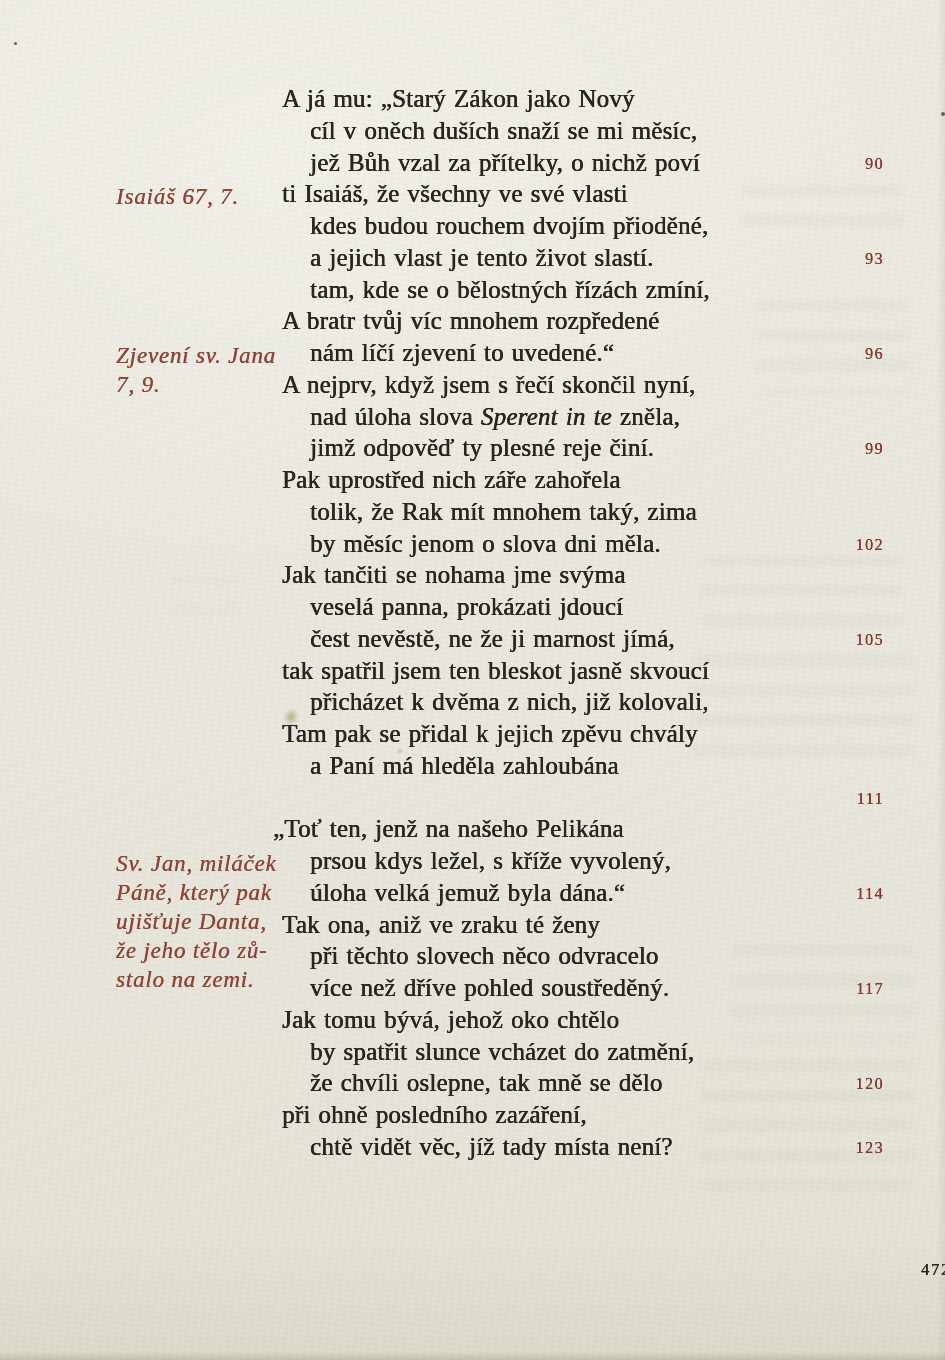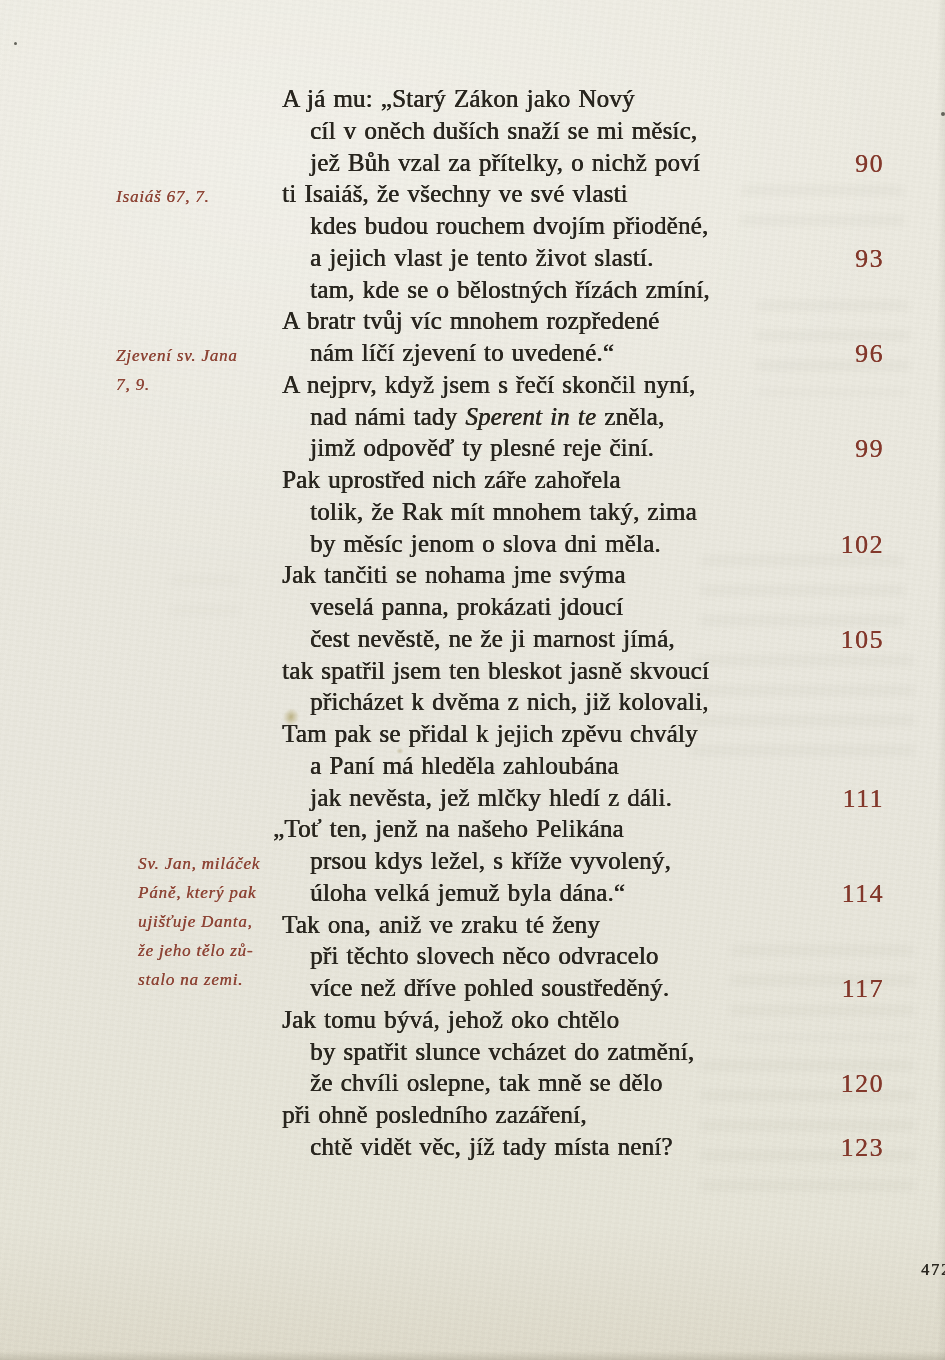--- a/index.html
+++ b/index.html
@@ -33,24 +33,24 @@
     background:radial-gradient(ellipse, rgba(140,125,60,0.35), rgba(140,125,60,0) 70%);}
 
   .poem{position:absolute;left:282px;top:83px;width:612px;color:var(--ink,#29261f);}
   .vrow{position:relative;height:31.75px;line-height:31.75px;font-size:25px;white-space:nowrap;}
   .vrow .vtext{letter-spacing:0.2px;word-spacing:1.5px;
     text-shadow:0.45px 0 0 currentColor, 0 0 0.4px rgba(41,38,31,0.75);}
   .vrow.indent{padding-left:28px;}
   .vrow.hang{text-indent:-9px;}
   .vtext .it{font-style:italic;}
   .vnum{position:absolute;right:10px;top:1px;width:70px;text-align:right;
-    font-size:26px;letter-spacing:1.5px;color:var(--numred,#83382b);
+    font-size:16px;letter-spacing:1.5px;color:var(--numred,#83382b);
     text-shadow:0.35px 0 0 currentColor;}
 
-  .mnote{position:absolute;left:116px;width:175px;font-style:italic;font-size:17px;
+  .mnote{position:absolute;left:116px;width:175px;font-style:italic;font-size:23px;
     line-height:29px;color:var(--rubric,#8e4536);letter-spacing:0.8px;
     text-shadow:0.35px 0 0 currentColor;}
   .mnote .mline{white-space:nowrap;}
 
   .page-num{position:absolute;top:1261px;left:6px;width:945px;text-align:right;
     font-size:16px;letter-spacing:2px;color:var(--ink,#29261f);
     text-shadow:0.4px 0 0 currentColor;}
 </style>
 </head>
 <body style="background: rgb(233, 231, 221);">
@@ -74,54 +74,54 @@
     <div class="vrow"><span class="vtext">A já mu: „Starý Zákon jako Nový</span></div>
     <div class="vrow indent"><span class="vtext">cíl v oněch duších snaží se mi měsíc,</span></div>
     <div class="vrow indent"><span class="vtext">jež Bůh vzal za přítelky, o nichž poví</span><span class="vnum">90</span></div>
     <div class="vrow"><span class="vtext">ti Isaiáš, že všechny ve své vlasti</span></div>
     <div class="vrow indent"><span class="vtext">kdes budou rouchem dvojím přioděné,</span></div>
     <div class="vrow indent"><span class="vtext">a jejich vlast je tento život slastí.</span><span class="vnum">93</span></div>
     <div class="vrow indent"><span class="vtext">tam, kde se o bělostných řízách zmíní,</span></div>
     <div class="vrow"><span class="vtext">A bratr tvůj víc mnohem rozpředené</span></div>
     <div class="vrow indent"><span class="vtext">nám líčí zjevení to uvedené.“</span><span class="vnum">96</span></div>
     <div class="vrow"><span class="vtext">A nejprv, když jsem s řečí skončil nyní,</span></div>
-    <div class="vrow indent"><span class="vtext"><span>nad námi tady </span><span class="it">Sperent in te</span><span> zněla,</span></span></div>
+    <div class="vrow indent"><span class="vtext"><span>nad úloha slova </span><span class="it">Sperent in te</span><span> zněla,</span></span></div>
     <div class="vrow indent"><span class="vtext">jimž odpověď ty plesné reje činí.</span><span class="vnum">99</span></div>
     <div class="vrow"><span class="vtext">Pak uprostřed nich záře zahořela</span></div>
     <div class="vrow indent"><span class="vtext">tolik, že Rak mít mnohem taký, zima</span></div>
     <div class="vrow indent"><span class="vtext">by měsíc jenom o slova dni měla.</span><span class="vnum">102</span></div>
     <div class="vrow"><span class="vtext">Jak tančiti se nohama jme svýma</span></div>
     <div class="vrow indent"><span class="vtext">veselá panna, prokázati jdoucí</span></div>
     <div class="vrow indent"><span class="vtext">čest nevěstě, ne že ji marnost jímá,</span><span class="vnum">105</span></div>
     <div class="vrow"><span class="vtext">tak spatřil jsem ten bleskot jasně skvoucí</span></div>
     <div class="vrow indent"><span class="vtext">přicházet k dvěma z nich, již kolovali,</span></div>
     <div class="vrow"><span class="vtext">Tam pak se přidal k jejich zpěvu chvály</span></div>
     <div class="vrow indent"><span class="vtext">a Paní má hleděla zahloubána</span></div>
-    <div class="vrow indent"><span class="vtext">jak nevěsta, jež mlčky hledí z dáli.</span><span class="vnum">111</span></div>
+    <div class="vrow indent"><span class="vnum">111</span></div>
     <div class="vrow hang"><span class="vtext">„Toť ten, jenž na našeho Pelikána</span></div>
     <div class="vrow indent"><span class="vtext">prsou kdys ležel, s kříže vyvolený,</span></div>
     <div class="vrow indent"><span class="vtext">úloha velká jemuž byla dána.“</span><span class="vnum">114</span></div>
     <div class="vrow"><span class="vtext">Tak ona, aniž ve zraku té ženy</span></div>
     <div class="vrow indent"><span class="vtext">při těchto slovech něco odvracelo</span></div>
     <div class="vrow indent"><span class="vtext">více než dříve pohled soustředěný.</span><span class="vnum">117</span></div>
     <div class="vrow"><span class="vtext">Jak tomu bývá, jehož oko chtělo</span></div>
     <div class="vrow indent"><span class="vtext">by spatřit slunce vcházet do zatmění,</span></div>
     <div class="vrow indent"><span class="vtext">že chvíli oslepne, tak mně se dělo</span><span class="vnum">120</span></div>
     <div class="vrow"><span class="vtext">při ohně posledního zazáření,</span></div>
     <div class="vrow indent"><span class="vtext">chtě vidět věc, jíž tady místa není?</span><span class="vnum">123</span></div>
   </div>
 <div id="notes">
     <div class="mnote" style="top: 182.25px;">
       <div class="mline">Isaiáš 67, 7.</div>
     </div>
     <div class="mnote" style="top: 341px;">
       <div class="mline">Zjevení sv. Jana</div>
       <div class="mline">7, 9.</div>
     </div>
-    <div class="mnote" style="top: 849px; margin-left: 22px;">
+    <div class="mnote" style="top: 849px;">
       <div class="mline">Sv. Jan, miláček</div>
       <div class="mline">Páně, který pak</div>
       <div class="mline">ujišťuje Danta,</div>
       <div class="mline">že jeho tělo zů-</div>
       <div class="mline">stalo na zemi.</div>
     </div>
   </div>
 
 <div class="page-num">472</div>
 

